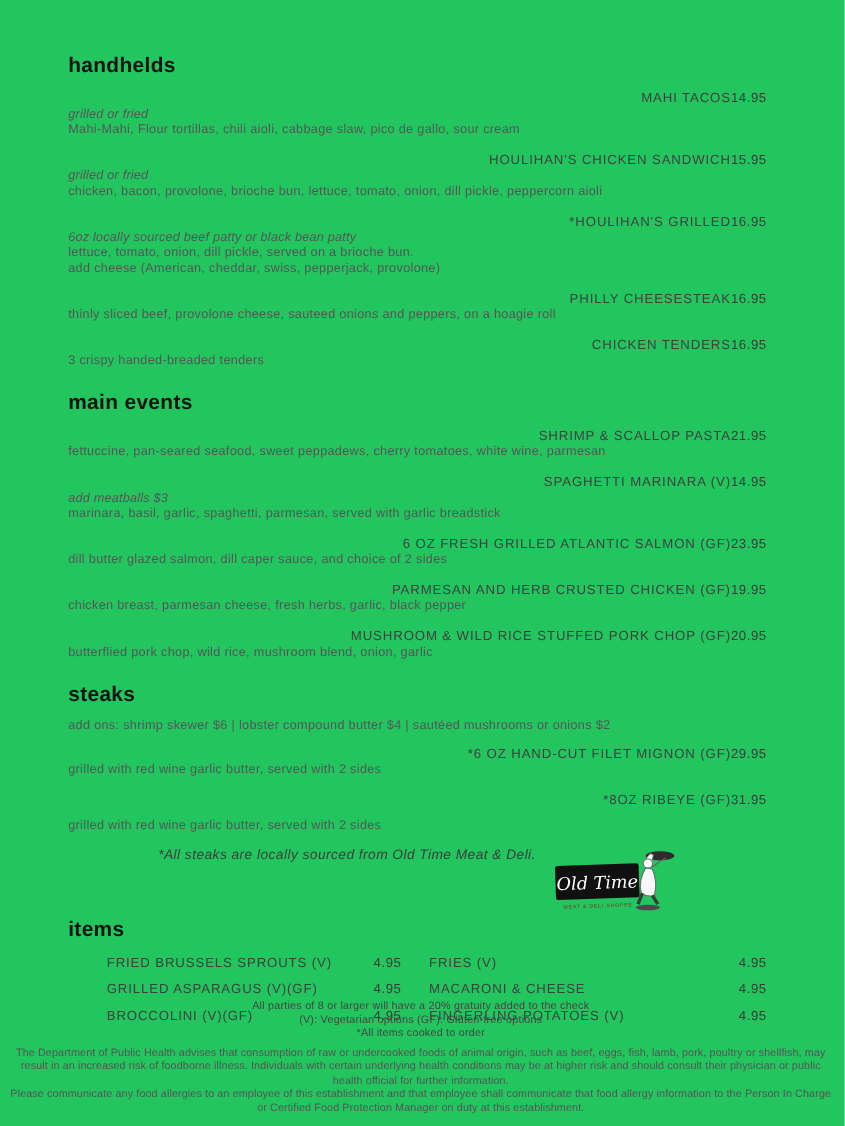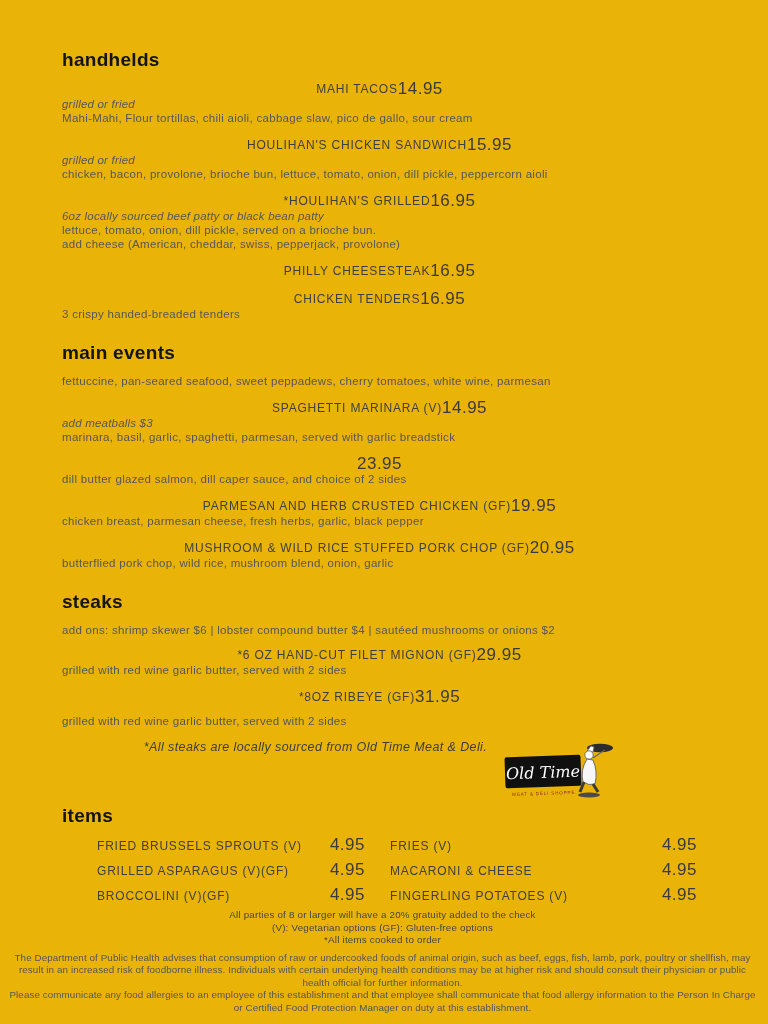--- a/index.html
+++ b/index.html
@@ -1,40 +1,40 @@
 <!DOCTYPE html>
 <html><head>
 <meta charset="utf-8">
 <style>
   * { margin:0; padding:0; box-sizing:border-box; }
   html,body { background:#ffffff; }
   .page {
     position:relative;
     width:768px; height:1024px;
-    background:#eab308;
+    background:#22c55e;
     overflow:hidden;
     font-family:"Liberation Sans", sans-serif;
     color:#3f3f3f;
   }
   .menu { padding:46px 71px 0 62px; }
 
   
   .sh {
     font-size:19px; font-weight:700; color:#141414;
     letter-spacing:0.3px; line-height:27px;
   }
   .sec-head { margin-bottom:8px; }
   .hh { display:flex; align-items:flex-start; gap:17px; }
   .hh-notes { padding-top:3px; }
 
   
   .mi { margin-bottom:12px; }
-  .mi-row { display:flex; justify-content:center; align-items:flex-start; }
+  .mi-row { display:flex; justify-content:flex-end; align-items:flex-start; }
   .nm { font-size:12px; color:#3f3f3f; letter-spacing:0.8px; line-height:16px; }
-  .pr { font-size:17px; color:#3a3a3a; letter-spacing:0.5px; line-height:16px; white-space:nowrap; }
+  .pr { font-size:12px; color:#3a3a3a; letter-spacing:0.5px; line-height:16px; white-space:nowrap; }
   .sub { font-style:italic; font-size:11.5px; color:#565656; letter-spacing:0.2px; line-height:14px; }
   .dsc { font-size:11.5px; color:#565656; letter-spacing:0.3px; line-height:14px; }
   .gap-top { margin-top:9px; }
 
   .section { margin-top:18px; }
   .addons { font-size:11.5px; color:#565656; letter-spacing:0.3px; line-height:14px; margin:2px 0 10px 0; }
 
   
   .steak-foot {
     display:flex; align-items:flex-start; justify-content:center;
@@ -89,50 +89,56 @@
       <div class="sub">6oz locally sourced beef patty or black bean patty</div>
       <div class="dsc">lettuce, tomato, onion, dill pickle, served on a brioche bun.</div>
       <div class="dsc">add cheese (American, cheddar, swiss, pepperjack, provolone)</div>
     </div>
 
     <div class="mi">
       <div class="mi-row">
         <span class="nm">PHILLY CHEESESTEAK</span>
         <span class="pr">16.95</span>
       </div>
+      <div class="dsc">thinly sliced beef, provolone cheese, sauteed onions and peppers, on a hoagie roll</div>
     </div>
 
     <div class="mi">
       <div class="mi-row">
         <span class="nm">CHICKEN TENDERS</span>
         <span class="pr">16.95</span>
       </div>
       <div class="dsc">3 crispy handed-breaded tenders</div>
     </div>
 
     <div class="section">
       <div class="sec-head">
         <h2 class="sh">main events</h2>
       </div>
 
       <div class="mi">
+        <div class="mi-row">
+          <span class="nm">SHRIMP &amp; SCALLOP PASTA</span>
+          <span class="pr">21.95</span>
+        </div>
         <div class="dsc">fettuccine, pan-seared seafood, sweet peppadews, cherry tomatoes, white wine, parmesan</div>
       </div>
 
       <div class="mi">
         <div class="mi-row">
           <span class="nm">SPAGHETTI MARINARA (V)</span>
           <span class="pr">14.95</span>
         </div>
         <div class="sub">add meatballs $3</div>
         <div class="dsc">marinara, basil, garlic, spaghetti, parmesan, served with garlic breadstick</div>
       </div>
 
       <div class="mi">
         <div class="mi-row">
+          <span class="nm">6 OZ FRESH GRILLED ATLANTIC SALMON (GF)</span>
           <span class="pr">23.95</span>
         </div>
         <div class="dsc">dill butter glazed salmon, dill caper sauce, and choice of 2 sides</div>
       </div>
 
       <div class="mi">
         <div class="mi-row">
           <span class="nm">PARMESAN AND HERB CRUSTED CHICKEN (GF)</span>
           <span class="pr">19.95</span>
         </div>

